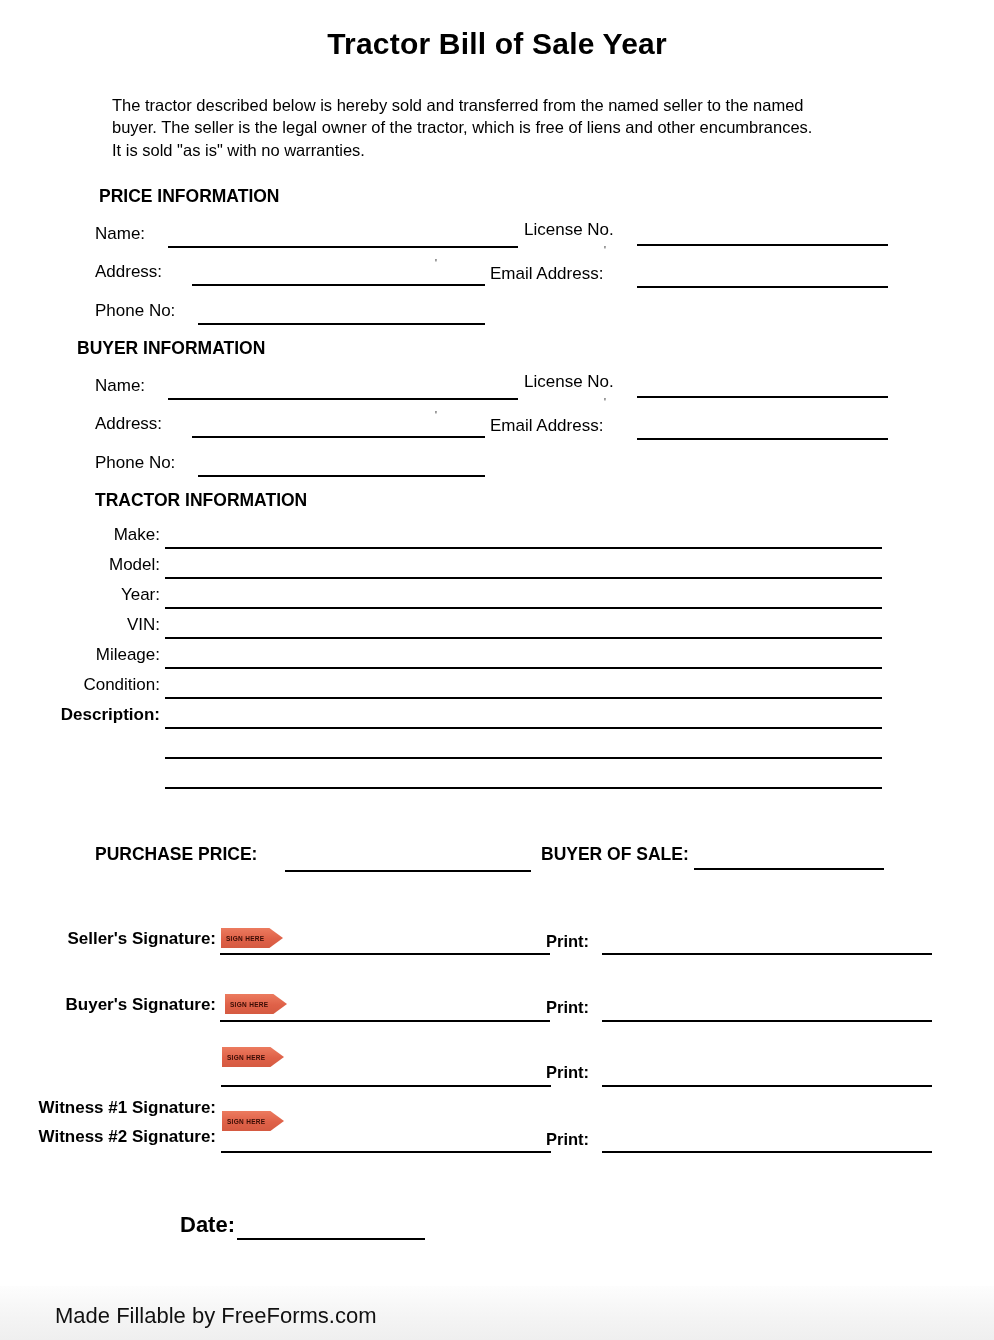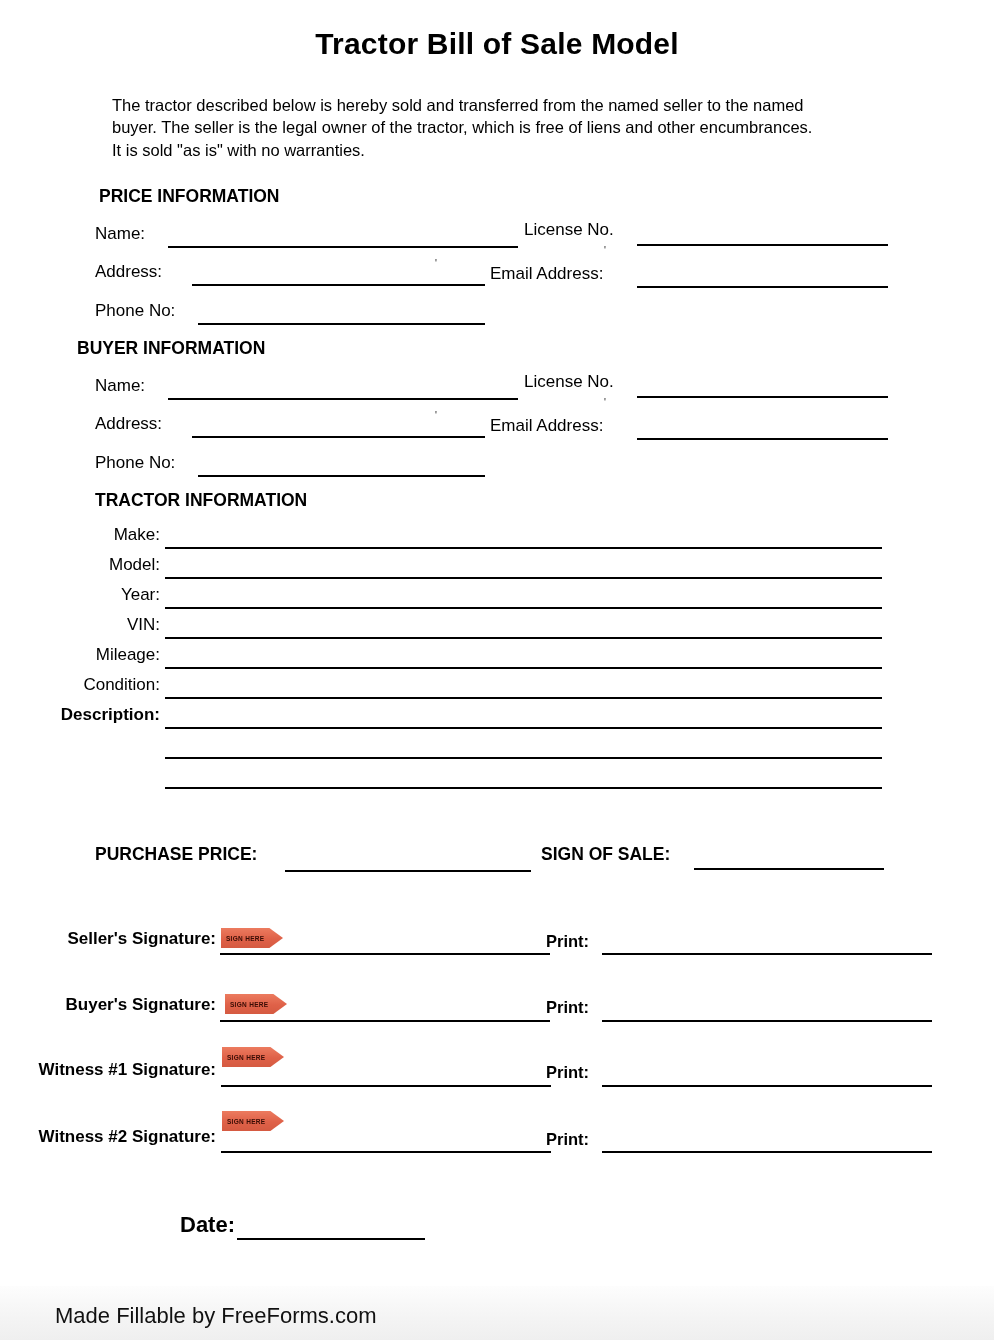--- a/index.html
+++ b/index.html
@@ -42,21 +42,21 @@
     position:absolute; left:0; top:1286px; width:100%; height:54px;
     background:linear-gradient(180deg,#fdfdfd 0%, #f4f4f4 60%, #efefef 100%);
   }
   .footer-text { position:absolute; left:55px; top:17px; font-size:22px; color:#111; }
 </style>
 </head>
 <body>
 
 <div class="page">
 
-  <div class="title">Tractor Bill of Sale Model</div>
+  <div class="title">Tractor Bill of Sale Year</div>
   <div class="intro">The tractor described below is hereby sold and transferred from the named seller to the named buyer. The seller is the legal owner of the tractor, which is free of liens and other encumbrances. It is sold "as is" with no warranties.</div>
 
   <div class="sechead" style="left:99px; top:186px;">PRICE INFORMATION</div>
   <div class="lbl" style="left:95px; top:224px;">Name:</div>
   <div class="line" style="left:168px; top:246px; width:350px;"></div>
   <div class="lbl" style="left:524px; top:220px;">License No.</div>
   <div class="line" style="left:637px; top:244px; width:251px;"></div>
   <div class="lbl" style="left:95px; top:262px;">Address:</div>
   <div class="line" style="left:192px; top:284px; width:293px;"></div>
   <div class="lbl" style="left:490px; top:264px;">Email Address:</div>
@@ -93,40 +93,40 @@
   <div class="line" style="left:165px; top:667px; width:717px;"></div>
   <div class="tlabel" style="top:675px;">Condition:</div>
   <div class="line" style="left:165px; top:697px; width:717px;"></div>
   <div class="tlabel" style="top:705px;font-weight:bold;">Description:</div>
   <div class="line" style="left:165px; top:727px; width:717px;"></div>
   <div class="line" style="left:165px; top:757px; width:717px;"></div>
   <div class="line" style="left:165px; top:787px; width:717px;"></div>
 
   <div class="salelbl" style="left:95px; top:844px;">PURCHASE PRICE:</div>
   <div class="line" style="left:285px; top:870px; width:246px;"></div>
-  <div class="salelbl" style="left:541px; top:844px;">SIGN OF SALE:</div>
+  <div class="salelbl" style="left:541px; top:844px;">BUYER OF SALE:</div>
   <div class="line" style="left:694px; top:868px; width:190px;"></div>
 
   <div class="siglabel" style="top:929px;">Seller's Signature:</div>
   <div class="badge" style="left:221px; top:928px;">
       <span>SIGN HERE</span>
     </div>
   <div class="line" style="left:220px; top:953px; width:330px;"></div>
   <div class="printlbl" style="left:546px; top:932px;">Print:</div>
   <div class="line" style="left:602px; top:953px; width:330px;"></div>
 
   <div class="siglabel" style="top:995px;">Buyer's Signature:</div>
   <div class="badge" style="left:225px; top:994px;">
       <span>SIGN HERE</span>
     </div>
   <div class="line" style="left:220px; top:1020px; width:330px;"></div>
   <div class="printlbl" style="left:546px; top:998px;">Print:</div>
   <div class="line" style="left:602px; top:1020px; width:330px;"></div>
 
-  <div class="siglabel" style="top:1060px;">Witness #1 Signature:</div>
+  <div class="siglabel" style="top:1098px;">Witness #1 Signature:</div>
   <div class="badge" style="left:222px; top:1047px;">
       <span>SIGN HERE</span>
     </div>
   <div class="line" style="left:221px; top:1085px; width:330px;"></div>
   <div class="printlbl" style="left:546px; top:1063px;">Print:</div>
   <div class="line" style="left:602px; top:1085px; width:330px;"></div>
 
   <div class="siglabel" style="top:1127px;">Witness #2 Signature:</div>
   <div class="badge" style="left:222px; top:1111px;">
       <span>SIGN HERE</span>

